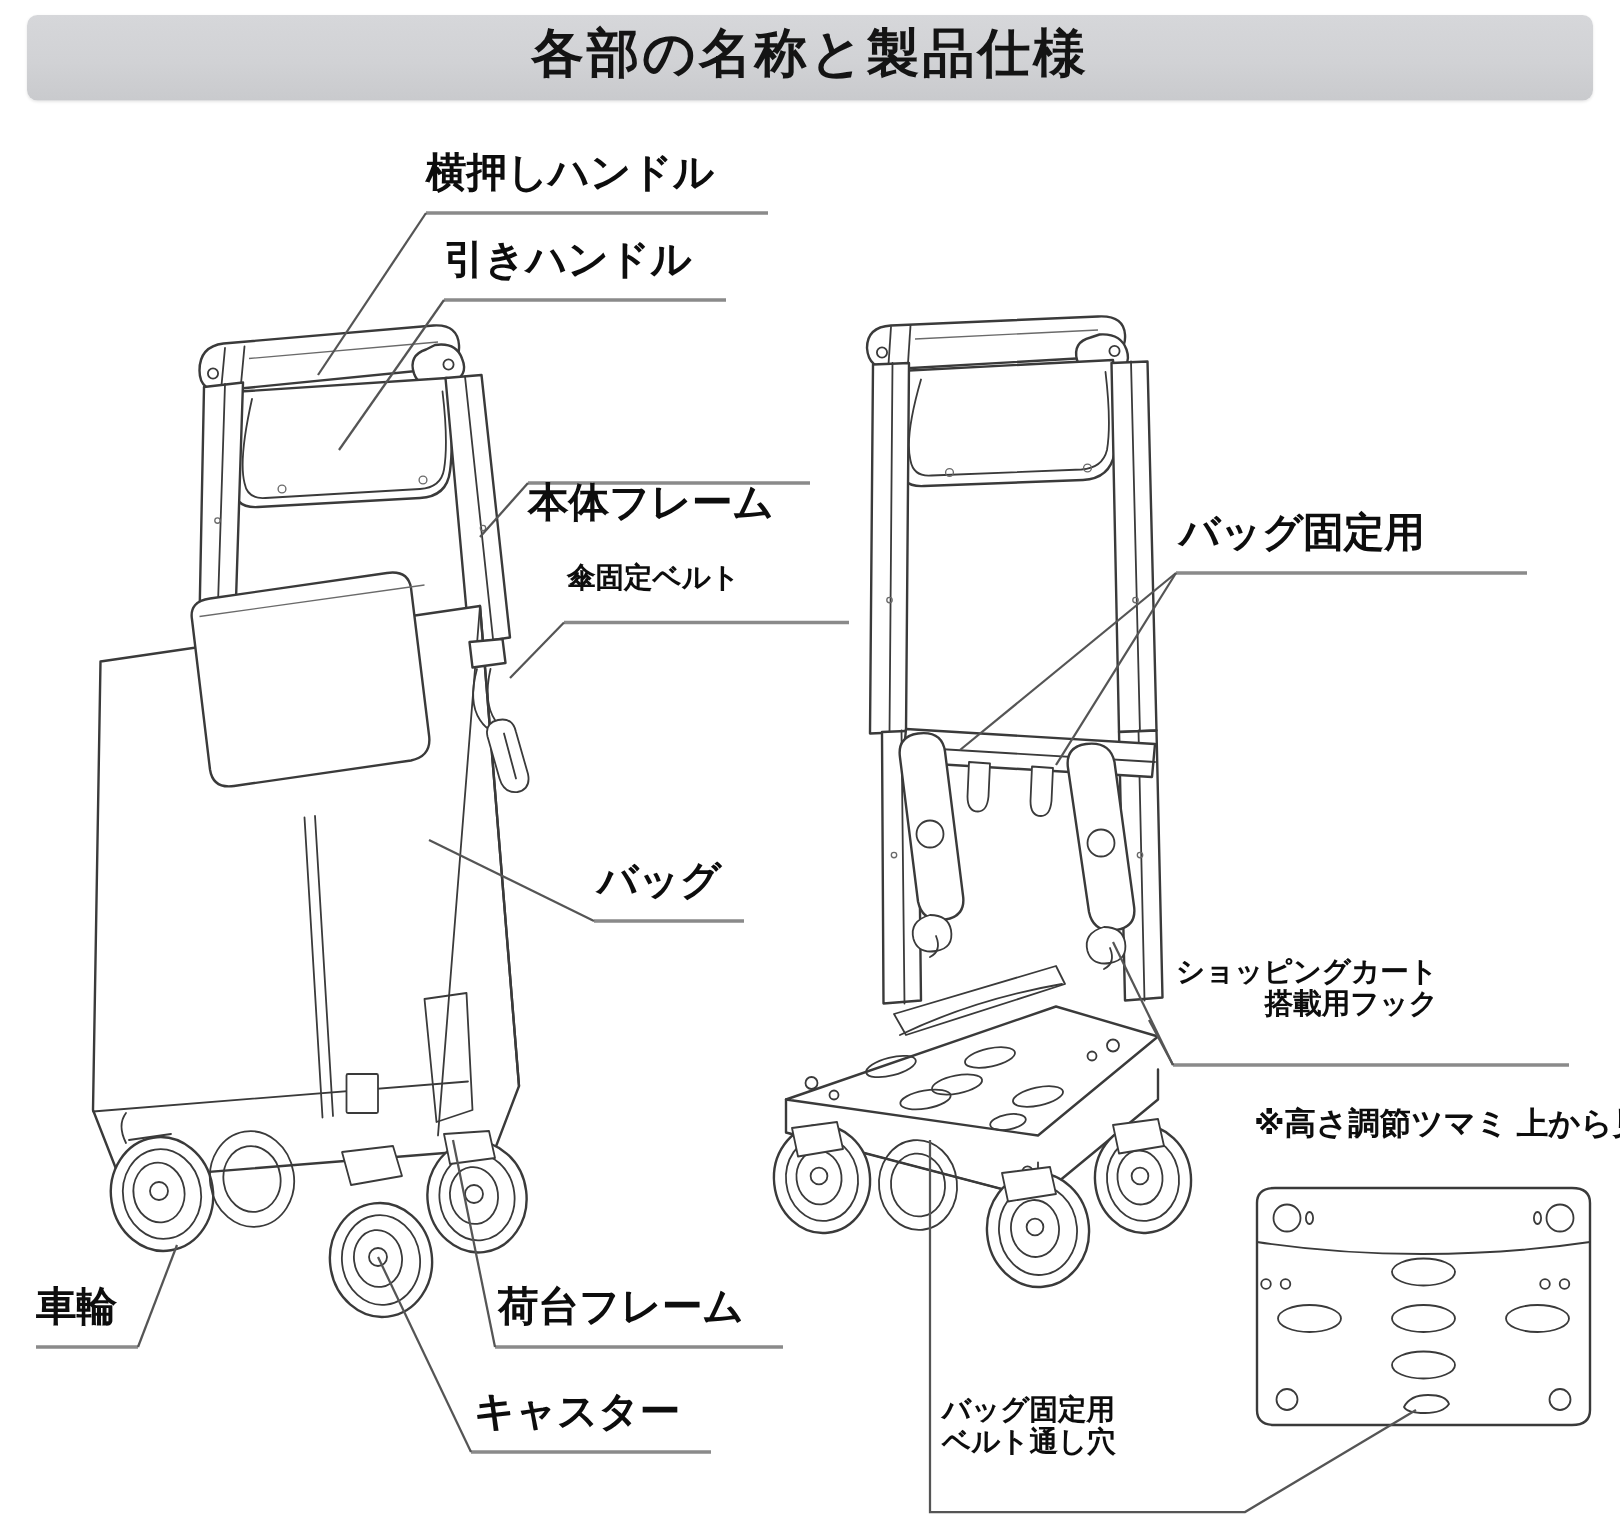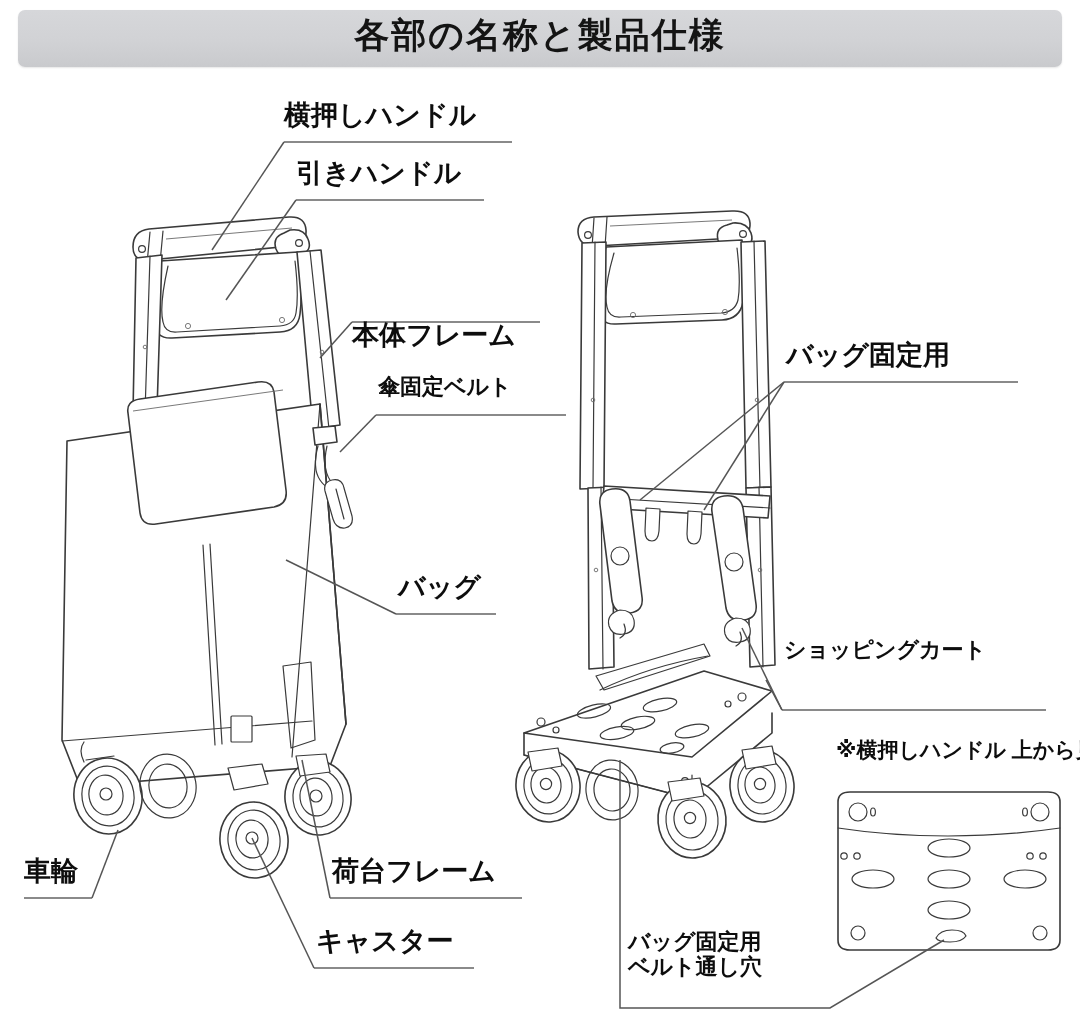--- a/index.html
+++ b/index.html
@@ -58,21 +58,21 @@
   
   .callout {
     position: absolute;
     font-weight: bold;
     color: #0d0d0d;
     white-space: nowrap;
     line-height: 1.12;
   }
   .callout .ln { display: block; }
   .sz-27 { font-size: 27px; }
-  .sz-26 { font-size: 22px; }
+  .sz-26 { font-size: 19px; }
 
   .note-inset {
     position: absolute;
     font-weight: bold;
     font-size: 21px;
     color: #0d0d0d;
     line-height: 1.16;
     white-space: nowrap;
     text-align: center;
   }
@@ -375,25 +375,26 @@
   <div class="callout sz-27" style="left:316px; top:926px;text-align:right;">
     <span class="ln">キャスター</span>
   </div>
 
   <div class="callout sz-27" style="left:786px; top:340px;">
     <span class="ln">バッグ固定用</span>
   </div>
 
   <div class="callout sz-26" style="left:784px; top:638px;text-align:right;">
     <span class="ln">ショッピングカート</span>
+    <span class="ln">搭載用フック</span>
   </div>
 
   <div class="callout sz-26" style="left:628px; top:930px;">
     <span class="ln">バッグ固定用</span>
     <span class="ln">ベルト通し穴</span>
   </div>
 
   <div class="note-inset" style="left:836px; top:738px;">
-    <span class="ln">※横押しハンドル</span>
+    <span class="ln">※高さ調節ツマミ</span>
     <span class="ln">上から見た図</span>
   </div>
 
 </div>
 
 </body></html>

